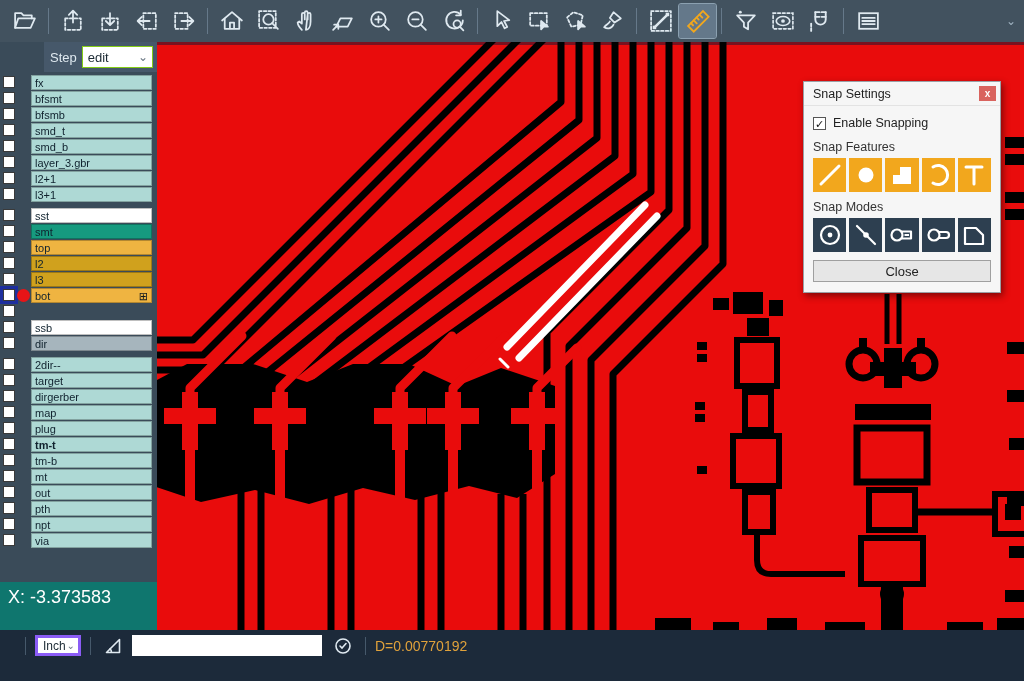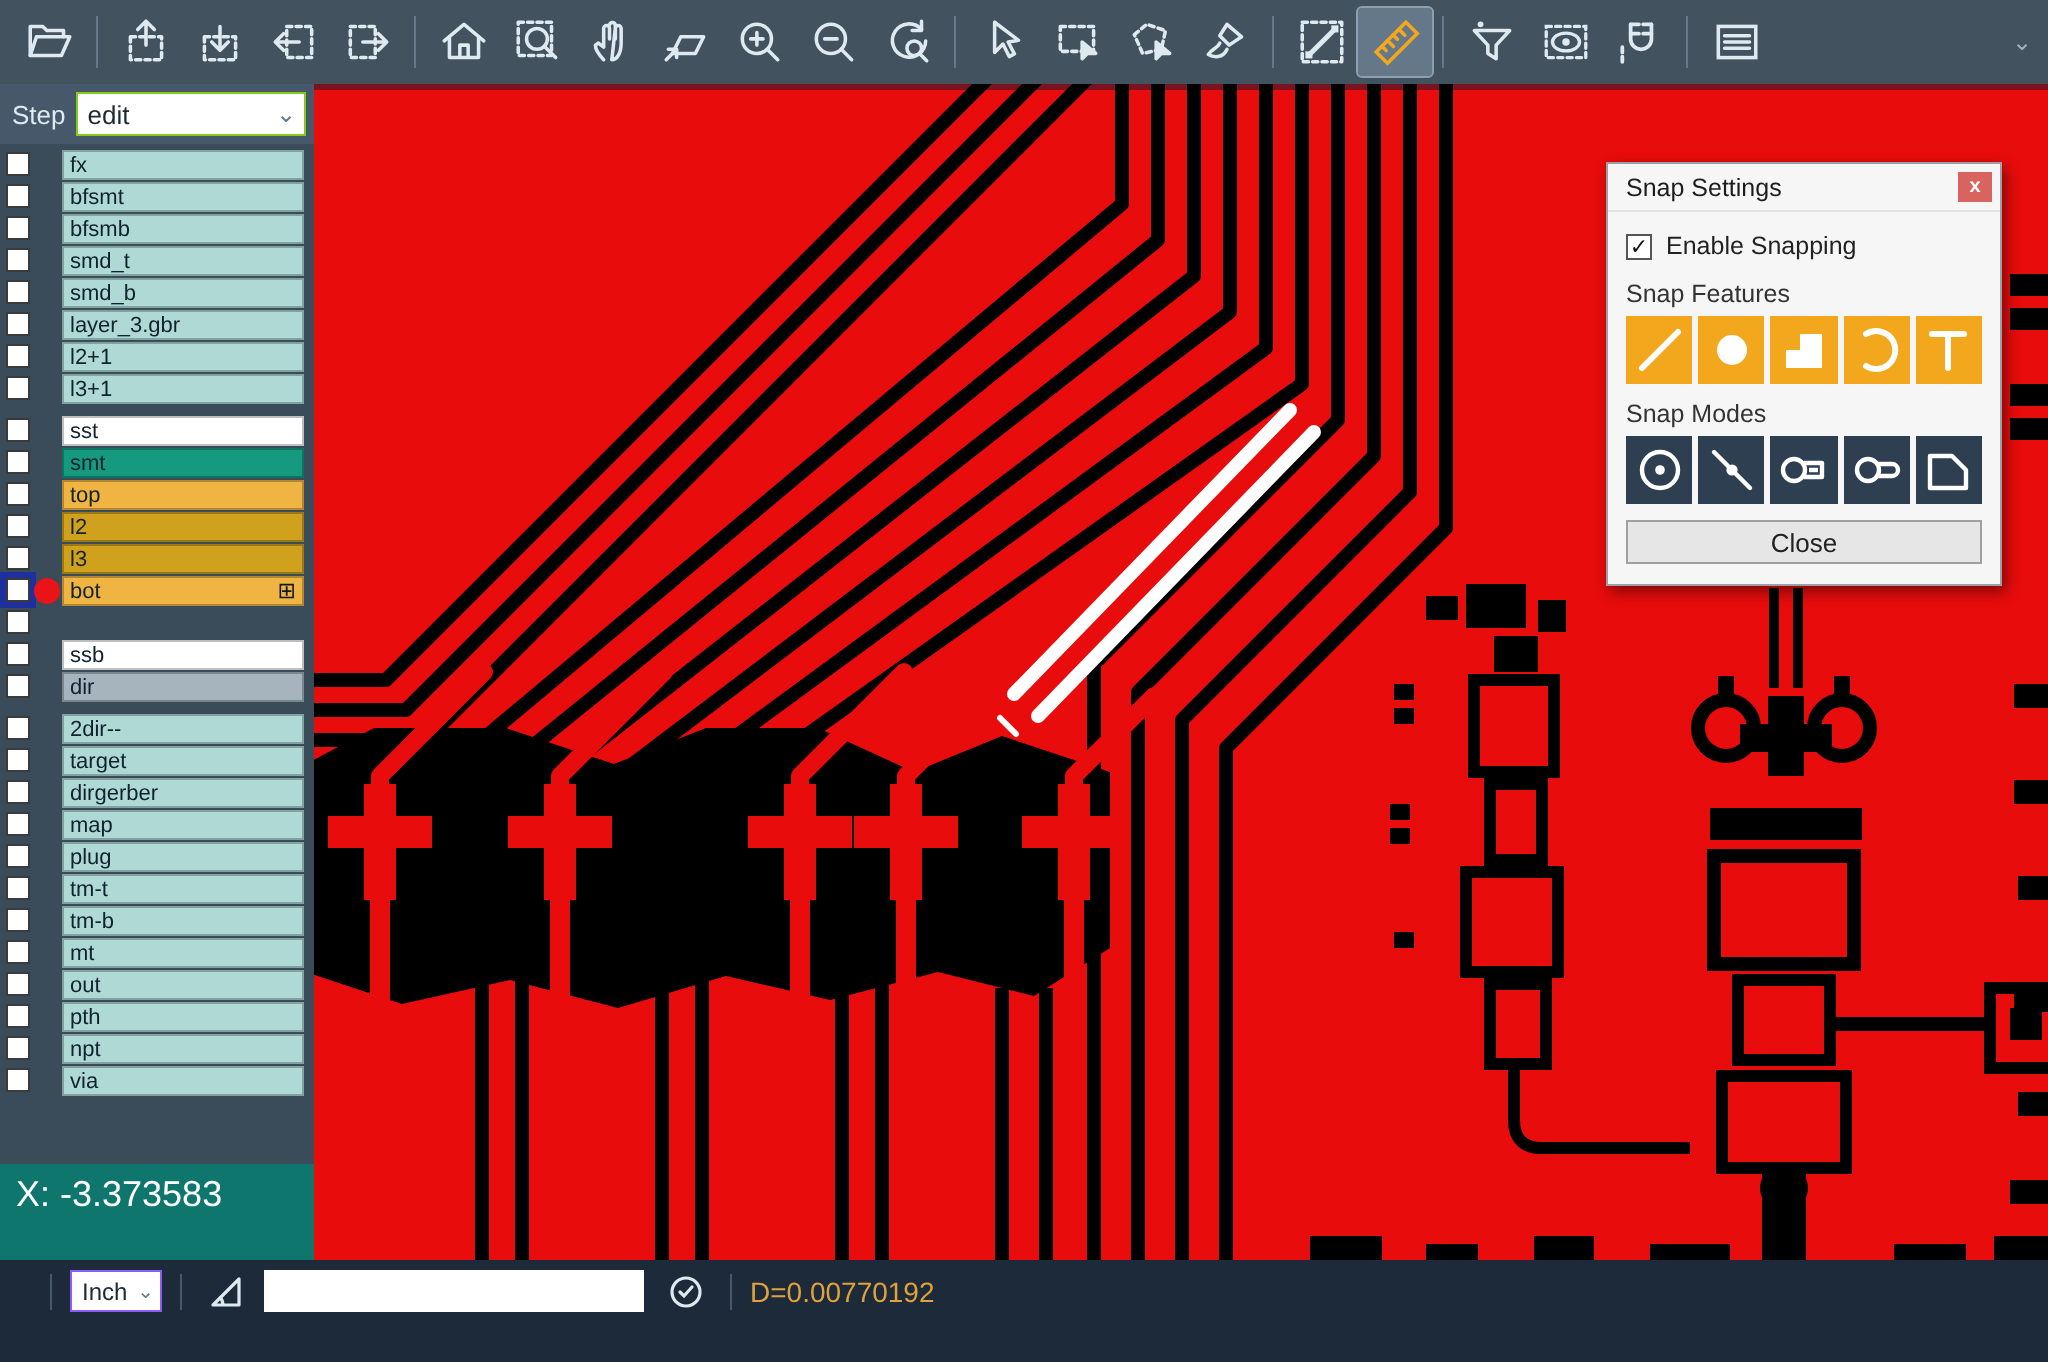--- a/index.html
+++ b/index.html
@@ -15,21 +15,21 @@
   .toolbar{height:42px;background:#42525f;display:flex;align-items:center;padding-left:6px;}
   .tbtn{width:37px;height:34px;display:flex;align-items:center;justify-content:center;border-radius:2px;}
   .tbtn.active{background:#64788a;outline:1px solid #8ba0b0;}
   .tsep{width:1px;height:26px;background:#66798a;margin:0 5px;}
   .tb-spacer{flex:1;}
   .overflow{color:#9fb2c0;font-size:12px;margin-right:8px;}
 
   
   .main{display:flex;height:588px;}
   .sidebar{position:relative;width:157px;background:#3a4b59;flex:none;display:flex;flex-direction:column;}
-  .step-row{height:30px;background:#46586a;display:flex;align-items:center;padding:0 4px 0 6px;flex:none;}
+  .step-row{height:30px;background:#46586a;display:flex;align-items:center;padding:0 4px 0 6px;flex:none;margin-left:44px;}
   .step-label{color:#dfe9f0;font-size:13px;margin-right:5px;}
   .step-select{flex:1;height:22px;background:#fff;border:1px solid #84cc16;display:flex;align-items:center;padding-left:5px;font-size:13px;color:#1c2a34;}
   .step-select .chev{margin-left:auto;color:#6a7884;font-size:12px;padding-right:4px;line-height:10px;}
   .layers{flex:1;padding-top:3px;overflow:hidden;}
   .layer-group{margin-bottom:6px;}
   .layer-row{position:relative;height:15px;margin-bottom:1px;padding-left:28px;}
   .cb{position:absolute;left:3px;top:1px;width:12px;height:12px;background:#fff;border:1px solid #3a3a3a;}
   .cb.sel{box-shadow:0 0 0 3px #1e2f9e;}
   .dot{position:absolute;left:17px;top:1px;width:13px;height:13px;border-radius:50%;}
   .cell{position:absolute;left:31px;right:5px;top:0;bottom:0;font-size:11px;line-height:14px;padding:0 3px;color:#10222e;display:flex;justify-content:space-between;border:1px solid rgba(0,0,0,.25);}
@@ -51,21 +51,21 @@
   .btnrow{display:flex;gap:3px;}
   .fbtn,.mbtn{width:34px;height:34px;display:flex;align-items:center;justify-content:center;}
   .fbtn{background:#f2a71d;}
   .mbtn{background:#2d3f50;}
   .chkrow.second{margin-top:10px;}
   .dlg-closebtn{margin-top:8px;height:22px;background:#e6e6e6;border:1px solid #9f9f9f;font-size:13px;color:#222;display:flex;align-items:center;justify-content:center;cursor:default;}
 
   
   .bottombar{height:31px;background:#1c2a3a;display:flex;align-items:center;padding-left:16px;}
   .bsep{width:1px;height:18px;background:#46596b;margin:0 9px;}
-  .unit-select{width:46px;height:21px;background:#fff;border:1px solid #8b5cf6;display:flex;align-items:center;padding-left:5px;font-size:12px;color:#1c2a34;}
+  .unit-select{width:46px;height:21px;background:#fff;border:3px solid #8b5cf6;display:flex;align-items:center;padding-left:5px;font-size:12px;color:#1c2a34;}
   .unit-select .chev{margin-left:auto;color:#6a7884;font-size:10px;padding-right:3px;}
   .measure-input{width:190px;height:21px;border:none;background:#fff;margin:0 8px 0 6px;padding:0 4px;font-size:12px;color:#1c2a34;}
   .dist{color:#e0a23b;font-size:14px;}
   .bicon{display:flex;align-items:center;justify-content:center;margin:0 3px;}
 </style>
 </head>
 <body>
 
 <div class="app">
 
@@ -365,21 +365,21 @@
               </div>
             </div>
             <div class="layer-row">
               <span class="cb"></span>
               <div class="cell" style="background: rgb(174, 217, 213);">
                 <span>plug</span>
               </div>
             </div>
             <div class="layer-row">
               <span class="cb"></span>
-              <div class="cell" style="background: rgb(174, 217, 213);">
+              <div class="cell" style="background: rgb(174, 217, 213); font-weight: bold;">
                 <span>tm-t</span>
               </div>
             </div>
             <div class="layer-row">
               <span class="cb"></span>
               <div class="cell" style="background: rgb(174, 217, 213);">
                 <span>tm-b</span>
               </div>
             </div>
             <div class="layer-row">

